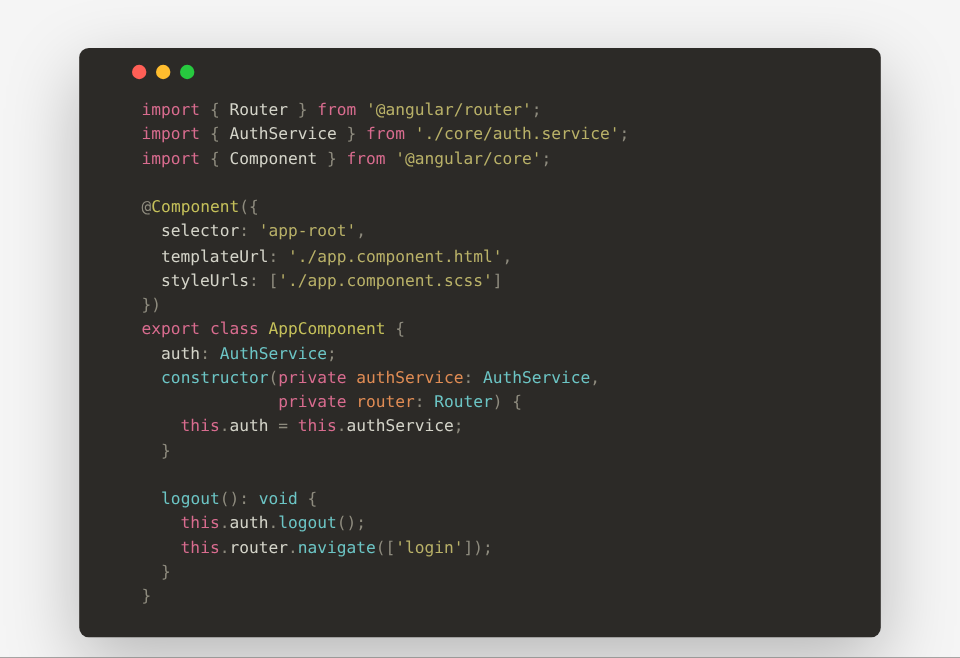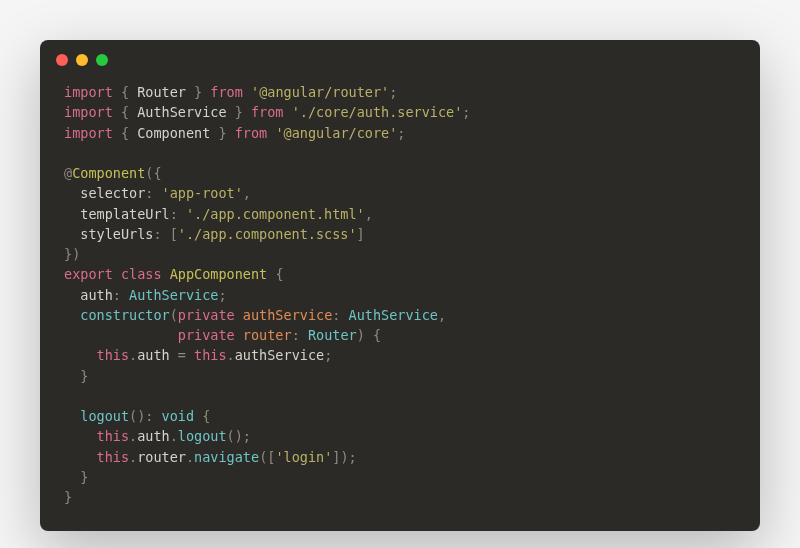--- a/index.html
+++ b/index.html
@@ -14,22 +14,23 @@
       justify-content: center;
       align-items: flex-start;
       padding: 40px 40px;
       width: 800px;
       height: 548px;
     }
     .window {
       background: #2c2a27;
       border-radius: 8px;
       box-shadow: 0 20px 60px rgba(0,0,0,0.25);
-      width: 720px;
+      width: 668px;
       overflow: hidden;
+      padding-left: 28px;
     }
     .titlebar {
       padding: 14px 16px 8px;
       display: flex;
       gap: 8px;
       align-items: center;
     }
     .dot {
       width: 12px;
       height: 12px;

